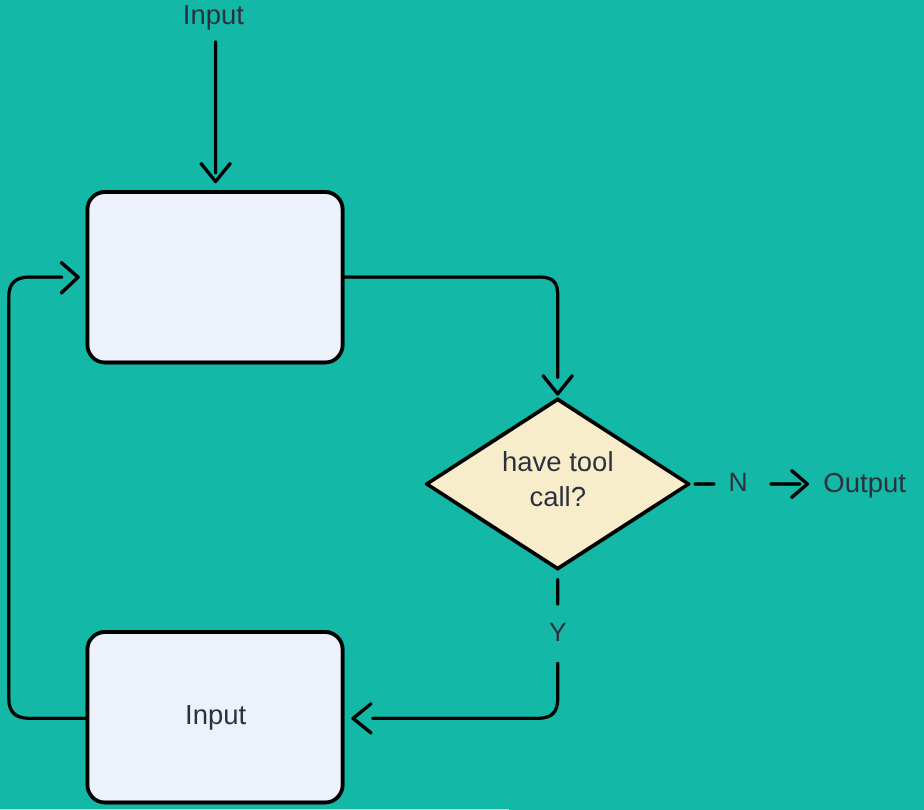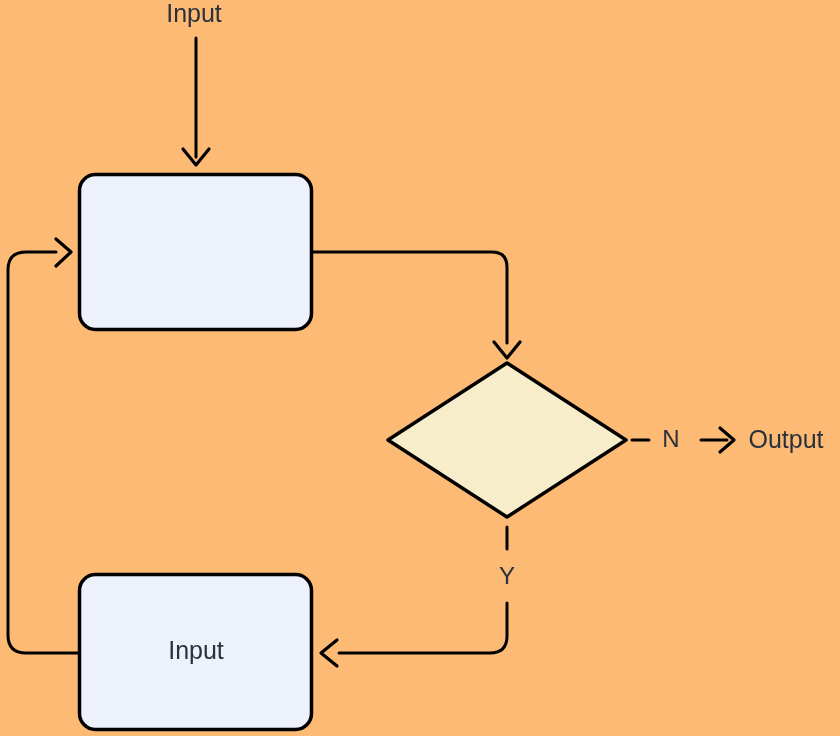--- a/index.html
+++ b/index.html
@@ -8,21 +8,21 @@
     width: 840px;
     height: 736px;
     overflow: hidden;
     background: #ffffff;
     font-family: "Liberation Sans", sans-serif;
   }
   .stage {
     position: relative;
     width: 840px;
     height: 736px;
-    background: #fdba74;
+    background: #14b8a6;
   }
   svg.diagram {
     position: absolute;
     left: 0;
     top: 0;
     width: 840px;
     height: 736px;
   }
   .edge {
     fill: none;
@@ -90,20 +90,22 @@
     <rect class="node-shape" x="79.5" y="574.5" width="232" height="155" rx="16" fill="#edf1fb"></rect>
 
     <path class="edge" d="M78 653 H26 Q8 653 8 635 V270 Q8 252 26 252 H56"></path>
     <path class="arrowhead" d="M56 239 L71 252 L56 266"></path>
   </svg>
 
   <div class="lbl lbl-input">Input</div>
 
 
   <div class="lbl lbl-decision">
+    <div>have tool</div>
+    <div>call?</div>
   </div>
 
   <div class="lbl lbl-n small">N</div>
 
   <div class="lbl lbl-output">Output</div>
 
   <div class="lbl lbl-y small">Y</div>
 
   <div class="lbl lbl-tool">Input</div>
 

